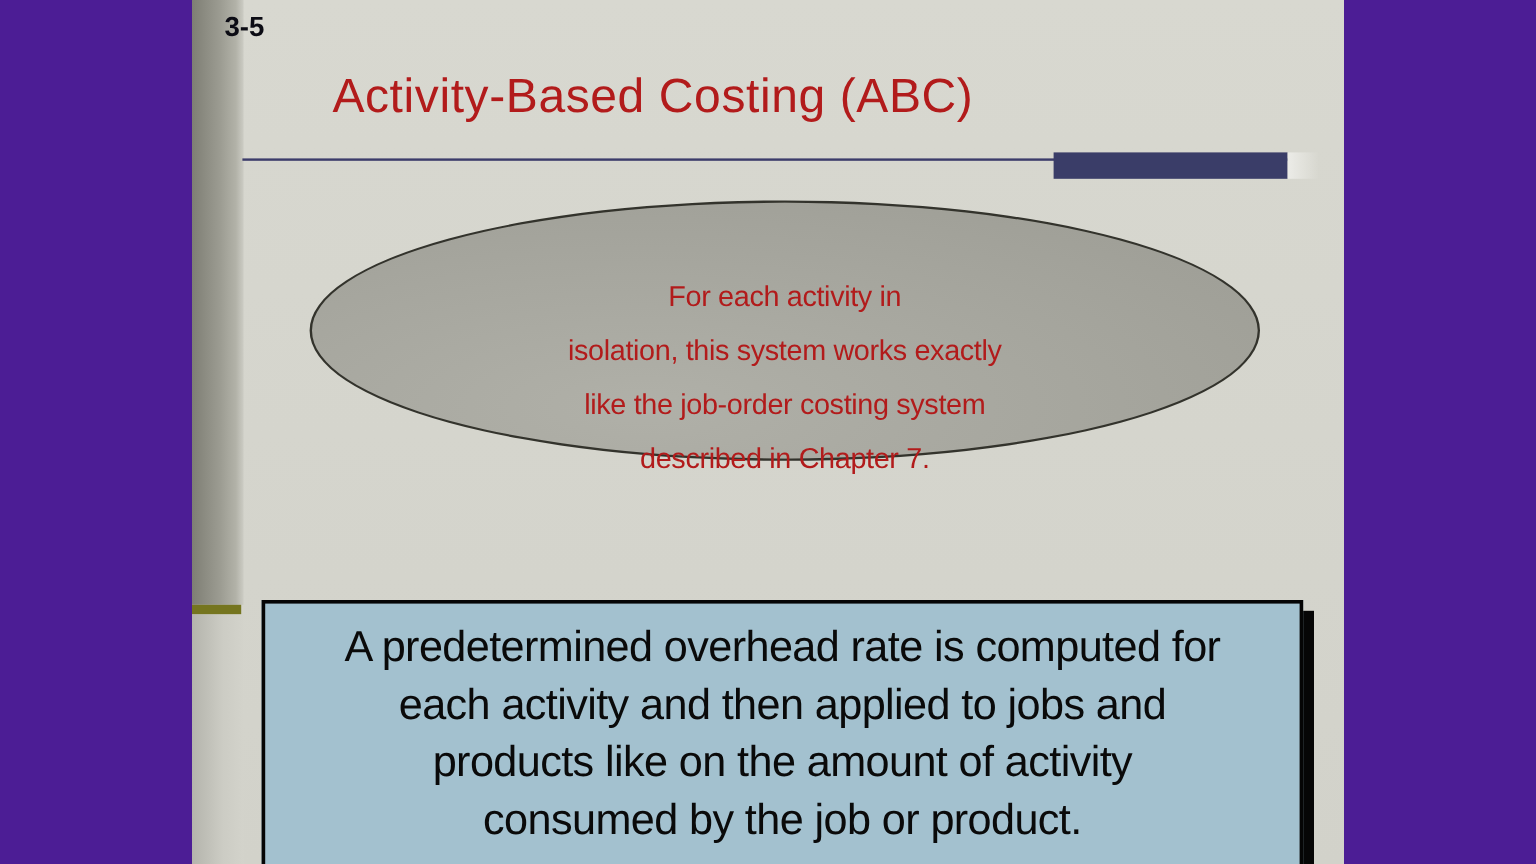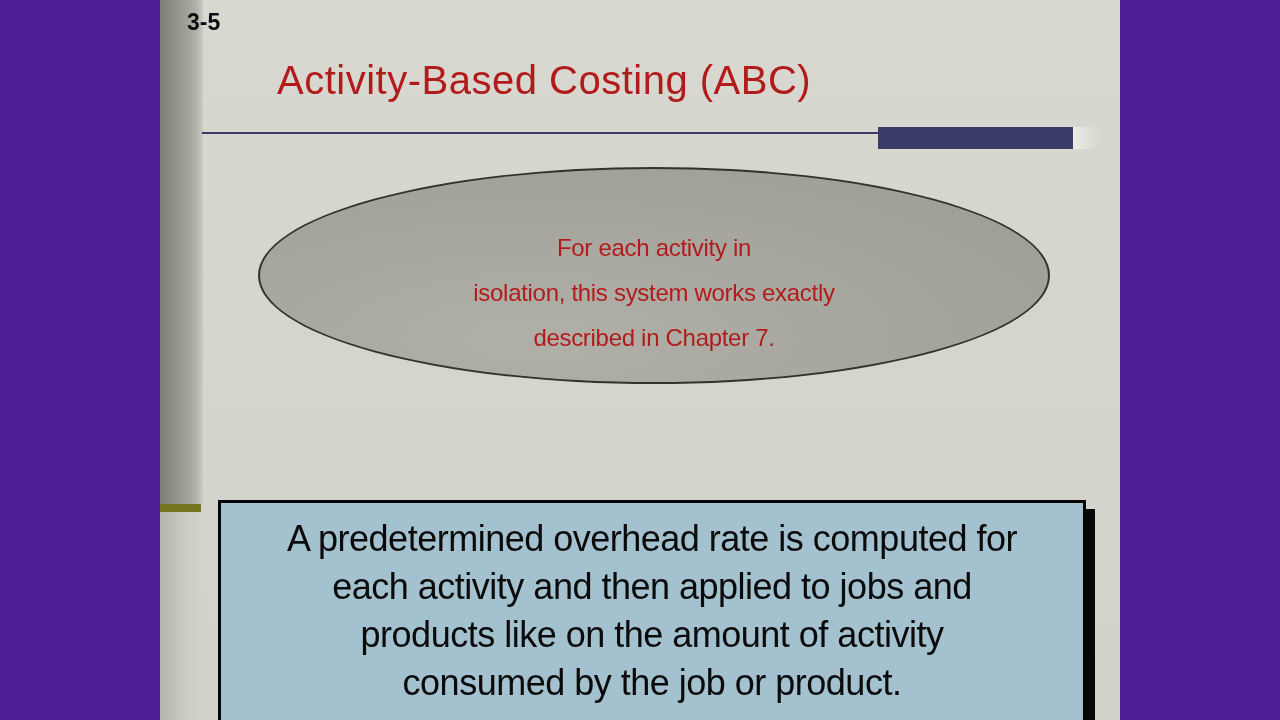--- a/index.html
+++ b/index.html
@@ -159,20 +159,21 @@
 
     <h1 class="title">Activity-Based Costing (ABC)</h1>
 
     <div class="rule"></div>
     <div class="rule-cap"></div>
 
     <div class="ellipse">
       <div class="ellipse-text">
         <span>For each activity in</span>
         <span>isolation, this system works exactly</span>
+        <span>like the job-order costing system</span>
         <span>described in Chapter 7.</span>
       </div>
     </div>
 
     <div class="callout">
       <div class="callout-text">
         <span>A predetermined overhead rate is computed for</span>
         <span>each activity and then applied to jobs and</span>
         <span>products like on the amount of activity</span>
         <span>consumed by the job or product.</span>

